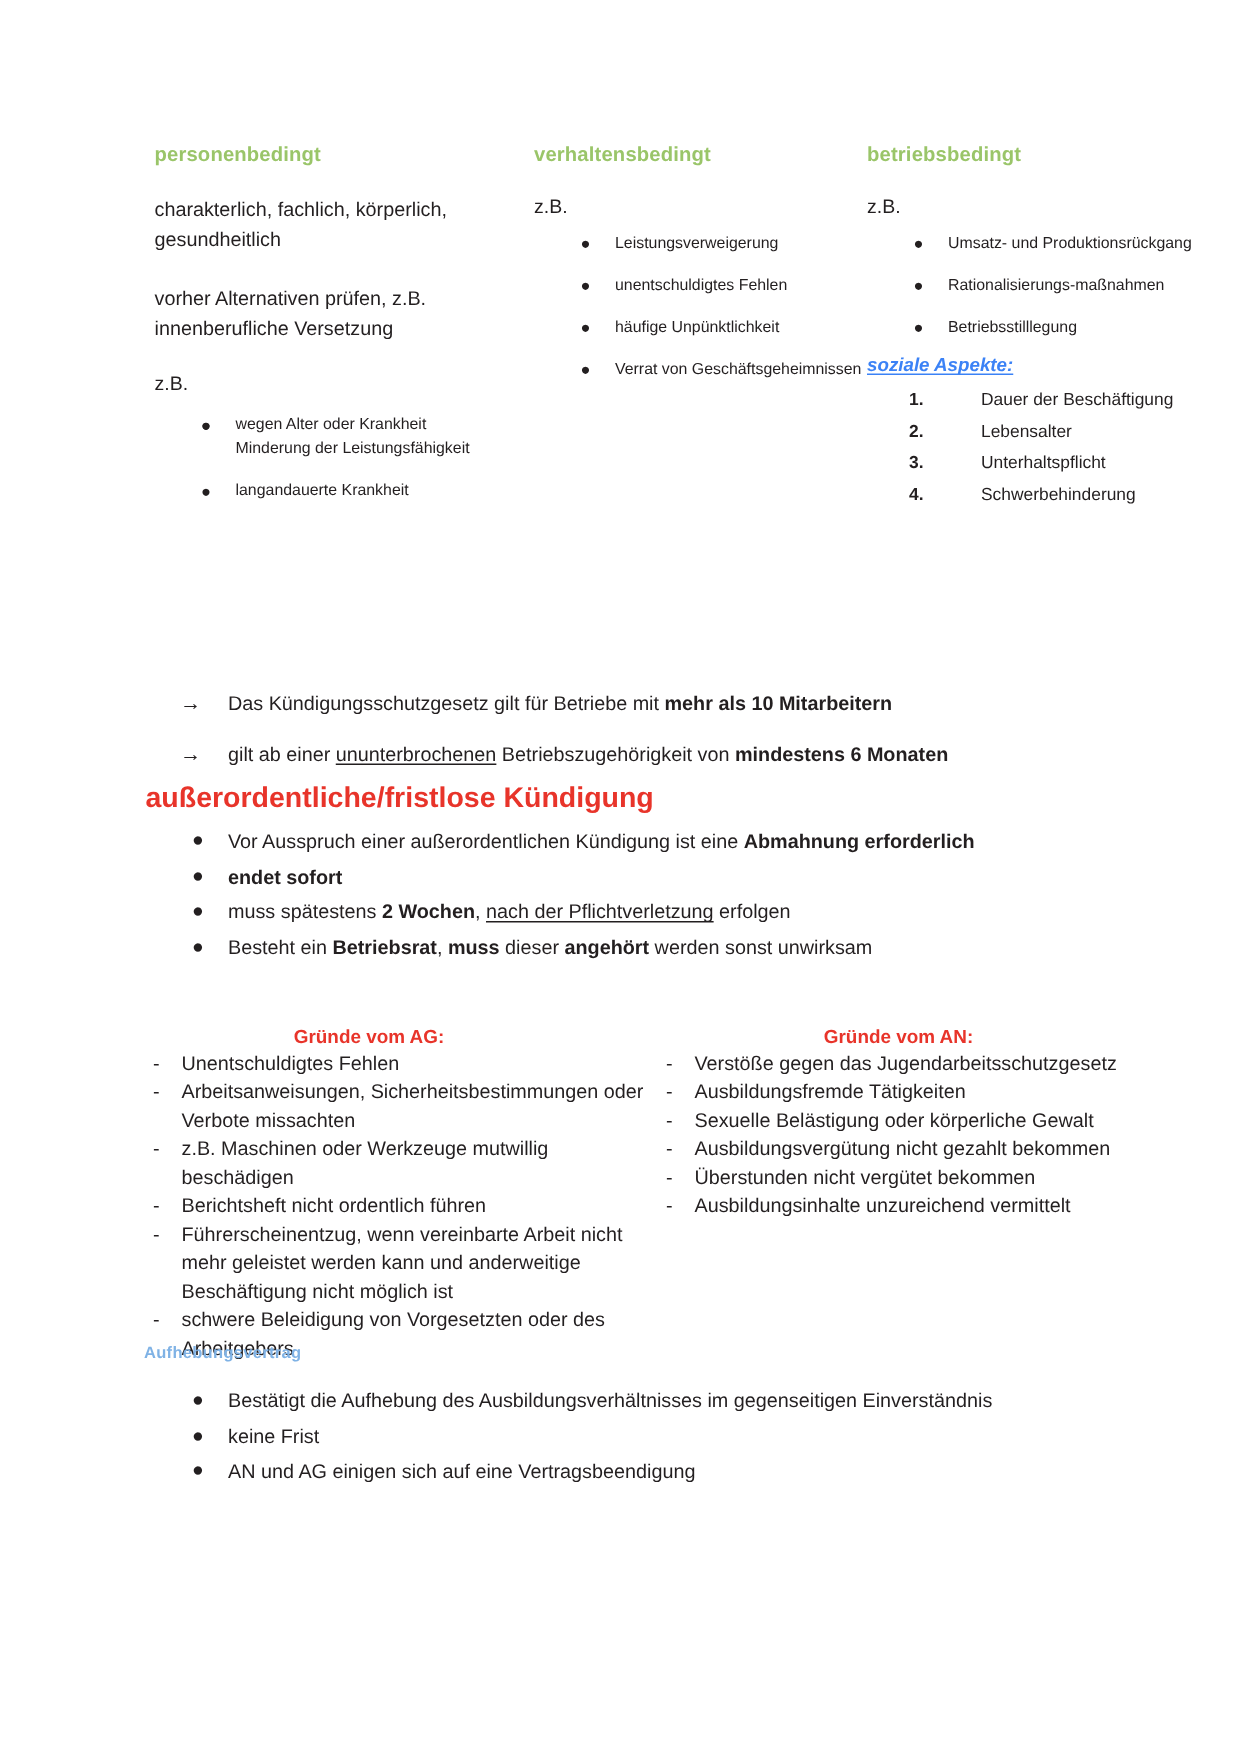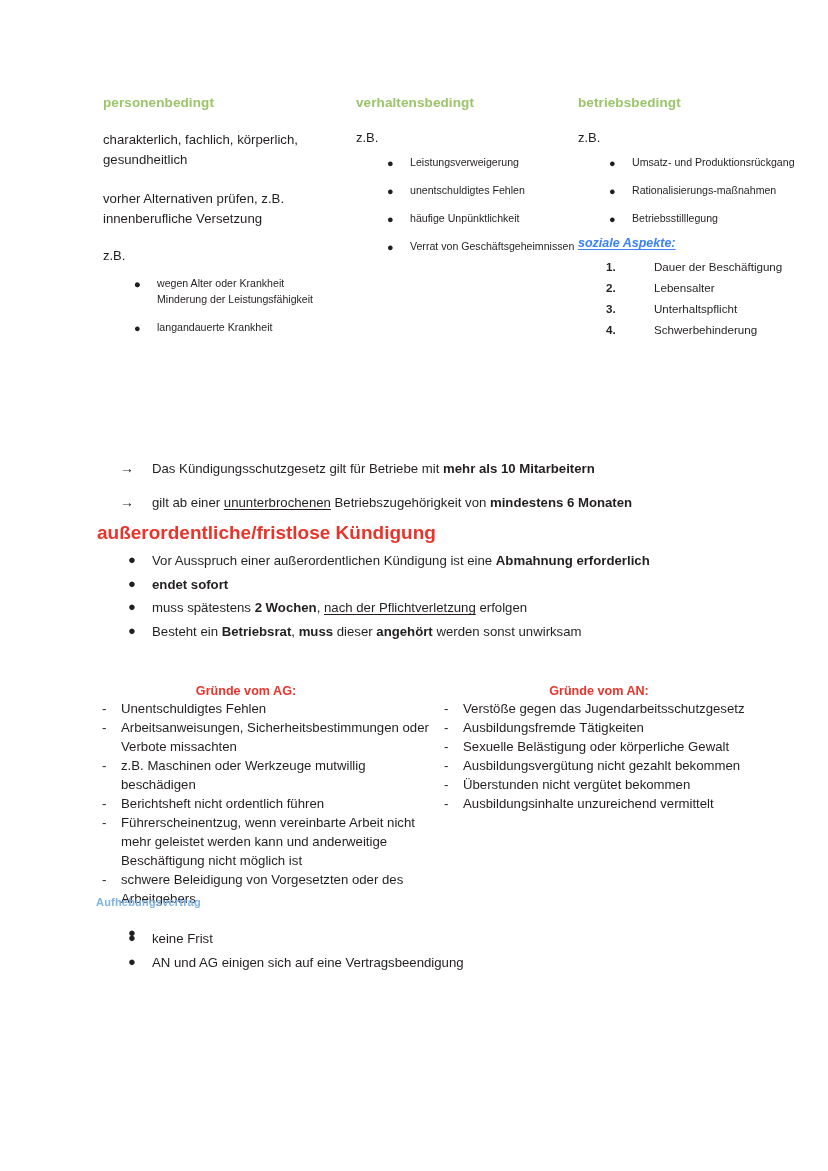--- a/index.html
+++ b/index.html
@@ -333,18 +333,18 @@
         <li><span class="dash">-</span><span>Sexuelle Belästigung oder körperliche Gewalt</span></li>
         <li><span class="dash">-</span><span>Ausbildungsvergütung nicht gezahlt bekommen</span></li>
         <li><span class="dash">-</span><span>Überstunden nicht vergütet bekommen</span></li>
         <li><span class="dash">-</span><span>Ausbildungsinhalte unzureichend vermittelt</span></li>
       </ul>
     </div>
   </div>
 
   <div class="auf-head h-blue">Aufhebungsvertrag</div>
   <ul class="ul-auf">
-    <li><span class="dot">●</span></li>
+    <li><span class="dot">●</span><span>Bestätigt die Aufhebung des Ausbildungsverhältnisses im gegenseitigen Einverständnis</span></li>
     <li><span class="dot">●</span><span>keine Frist</span></li>
     <li><span class="dot">●</span><span>AN und AG einigen sich auf eine Vertragsbeendigung</span></li>
   </ul>
 
 </div>
 
 </body></html>

